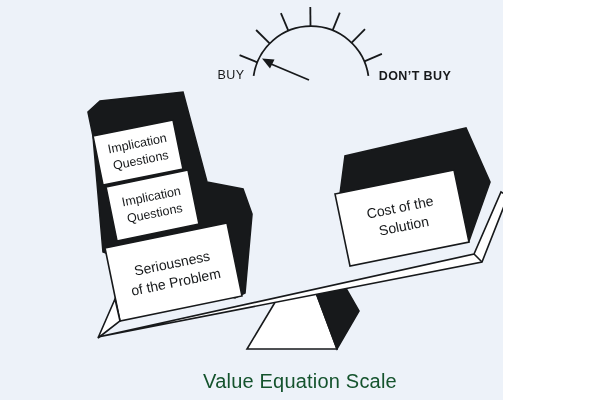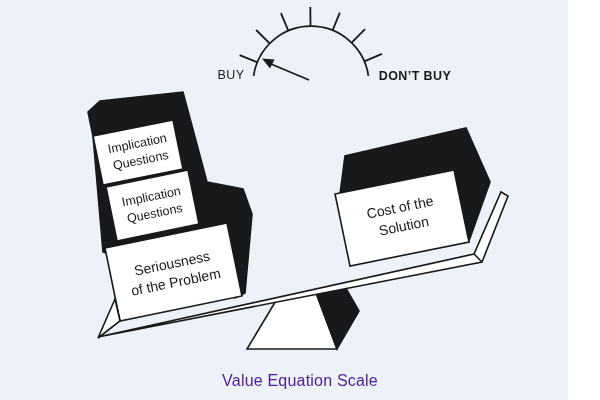--- a/index.html
+++ b/index.html
@@ -1,18 +1,18 @@
 <!DOCTYPE html>
 <html><head>
 <meta charset="utf-8">
 <style>
   html,body{margin:0;padding:0;}
   .stage{
     position:relative;
-    width:568px;height:400px;
+    width:503px;height:400px;
     background:#edf2f9;
     overflow:hidden;
     font-family:"Liberation Sans","DejaVu Sans",sans-serif;
     color:#17191b;
   }
   .stage svg{position:absolute;left:0;top:0;}
   .label{
     position:absolute;
     transform:translate(-50%,-50%);
     text-align:center;
@@ -26,22 +26,22 @@
     font-weight:400;
   }
   .box-label{
     transform:translate(-50%,-50%) rotate(-11.5deg);
     font-weight:400;
   }
   .box-label span{display:block;}
   .box-label.small{font-size:12.5px;line-height:1.32;}
   .box-label.big{font-size:14px;line-height:1.36;}
   .caption{
-    font-size:16px;
-    color:#4c1d95;
+    font-size:20px;
+    color:#14532d;
     letter-spacing:.2px;
   }
 </style>
 </head>
 <body>
 
 <div class="stage">
 
   <svg width="600" height="400" viewBox="0 0 600 400">
 

